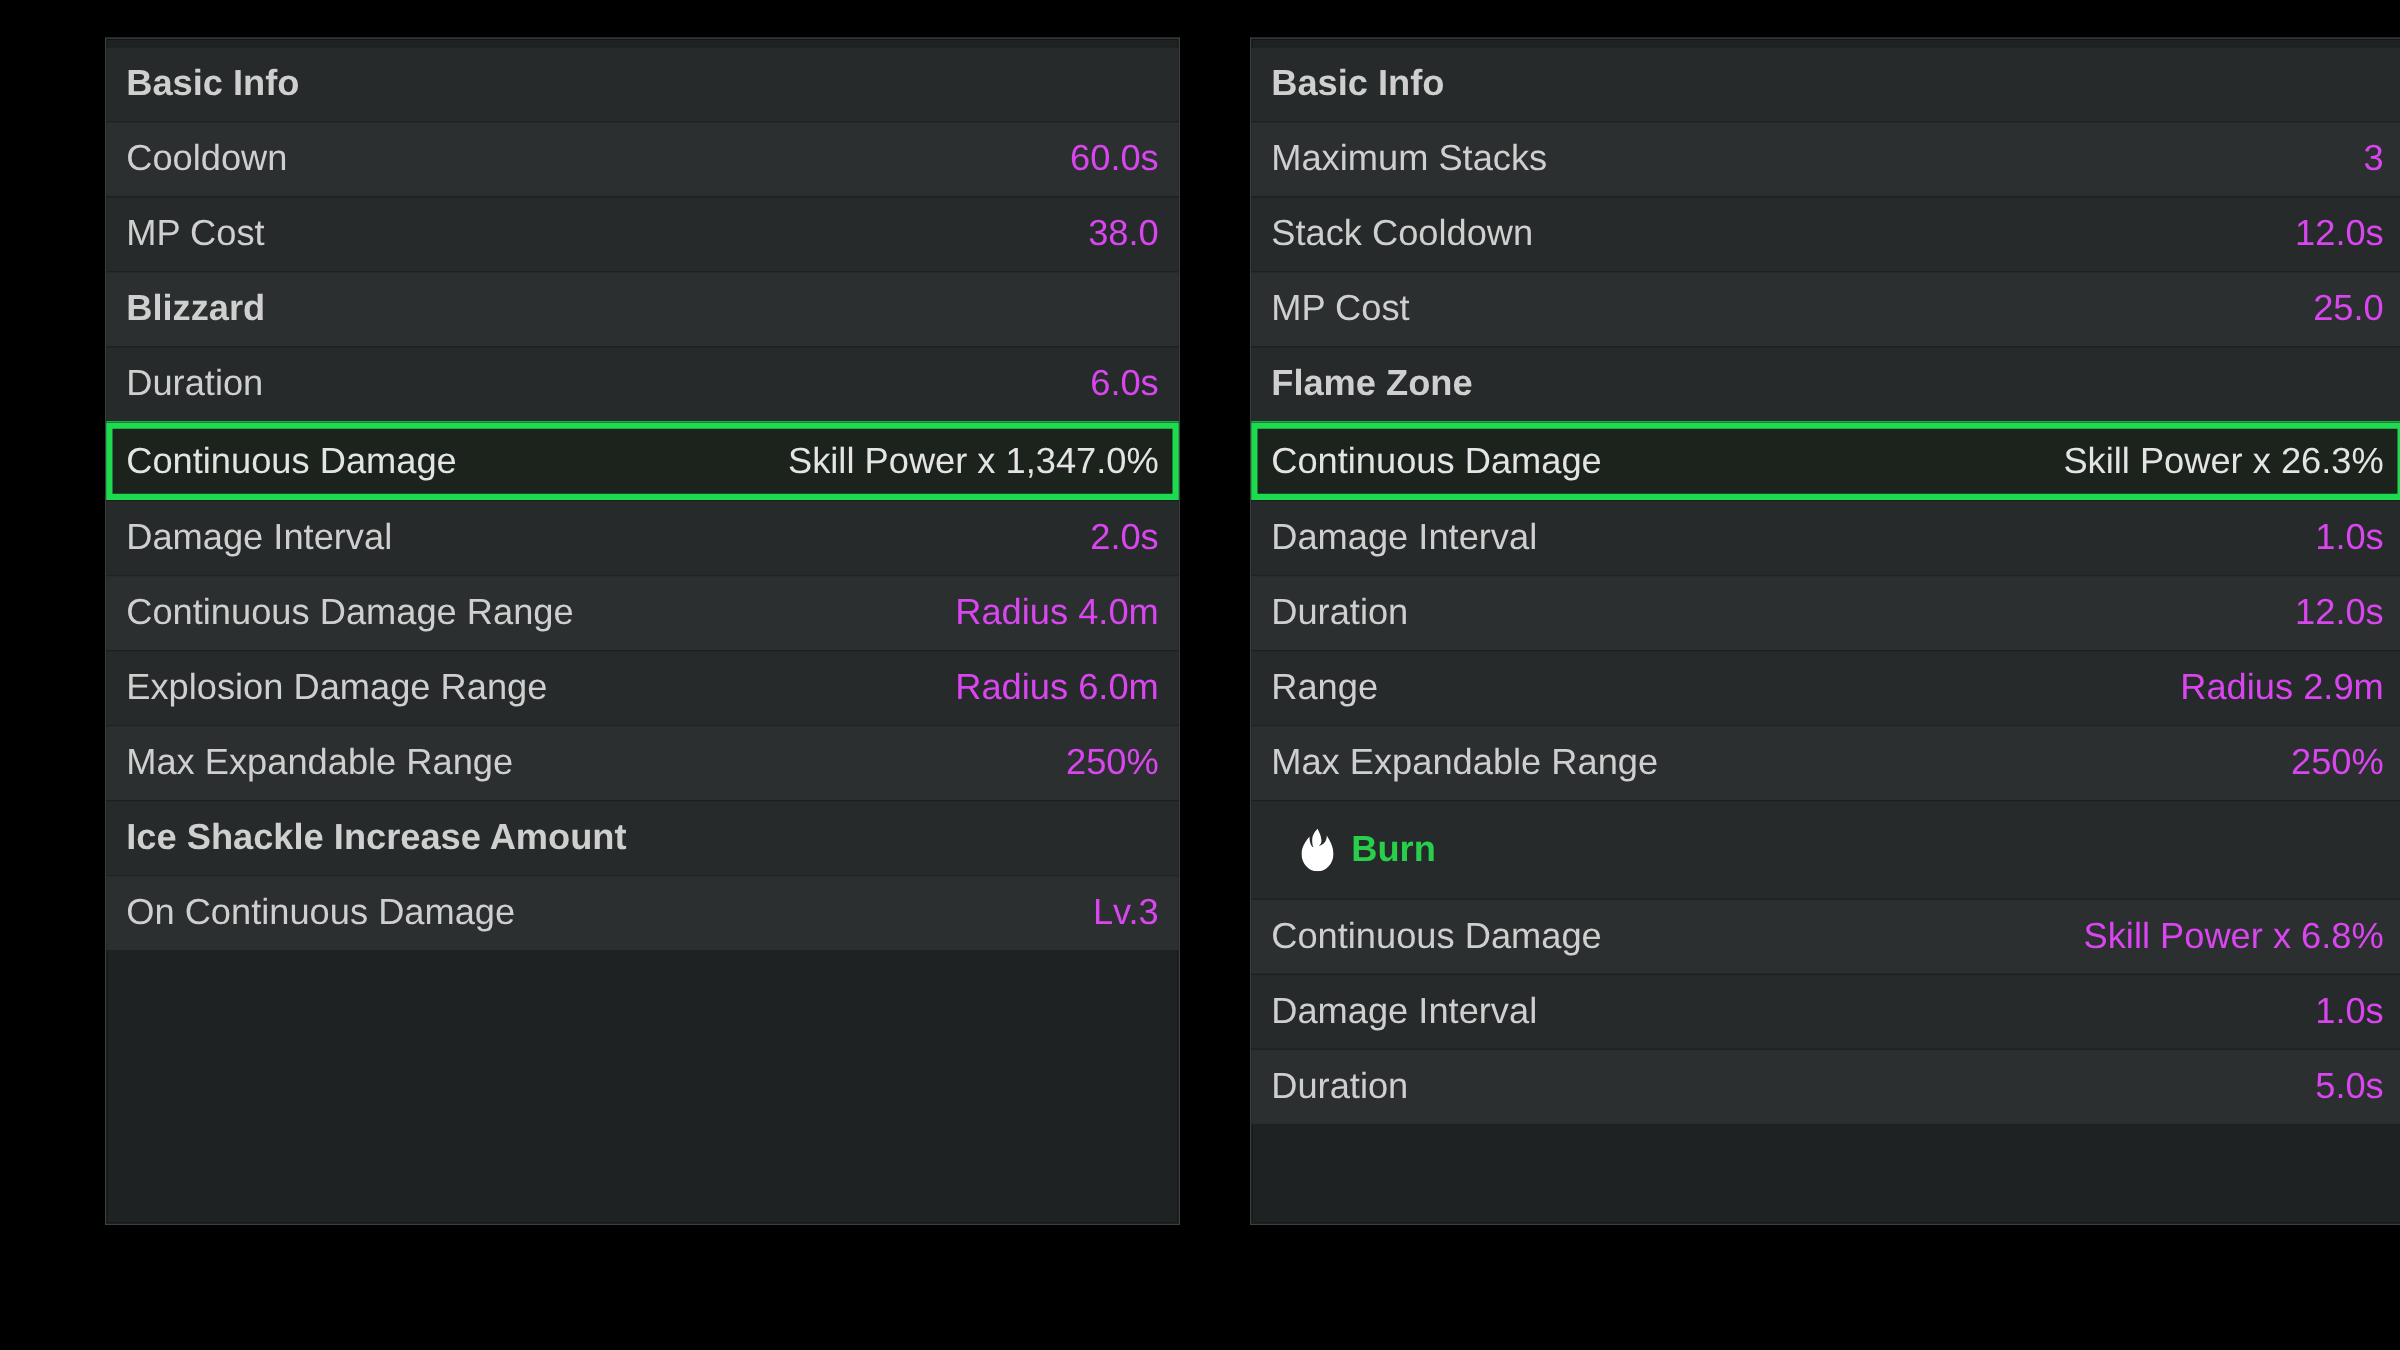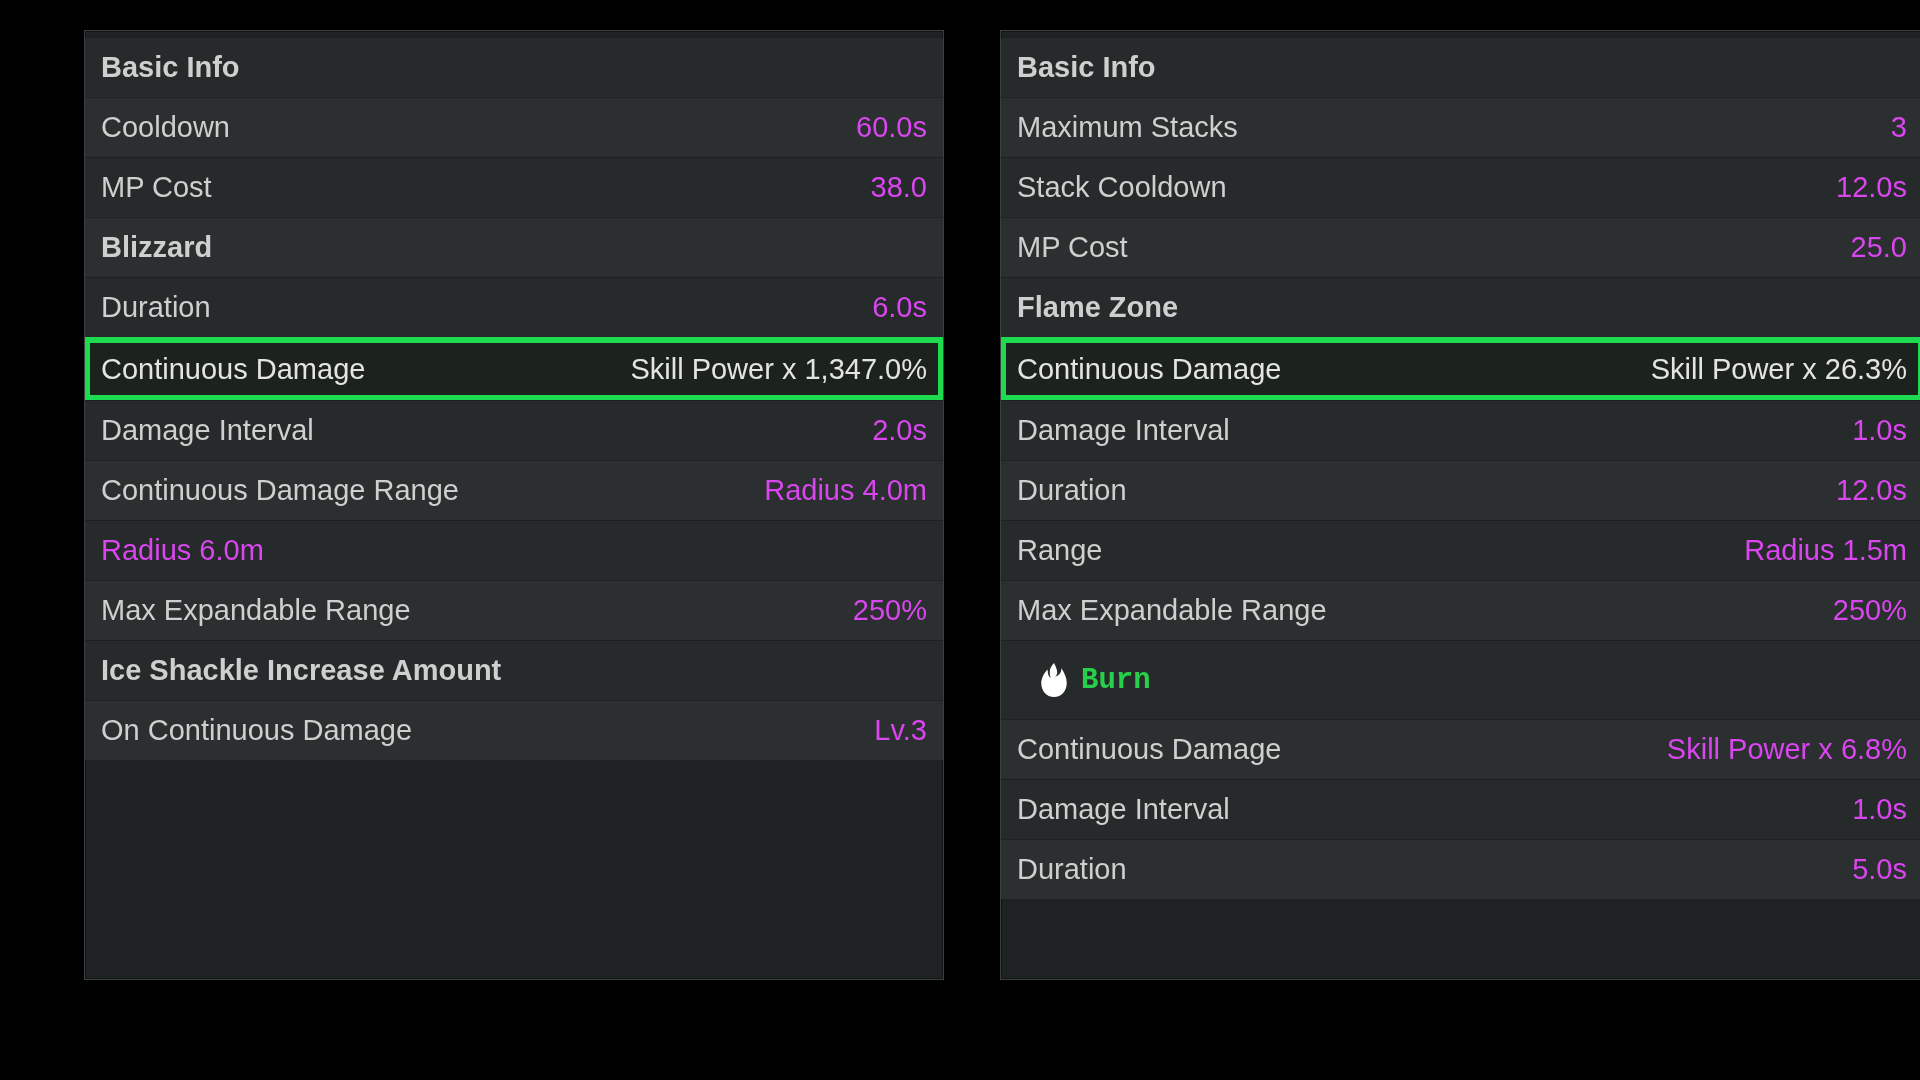--- a/index.html
+++ b/index.html
@@ -103,20 +103,21 @@
       </div>
       <div class="row">
         <span class="label">Damage Interval</span>
         <span class="value">2.0s</span>
       </div>
       <div class="row">
         <span class="label">Continuous Damage Range</span>
         <span class="value">Radius 4.0m</span>
       </div>
       <div class="row">
+        <span class="label">Explosion Damage Range</span>
         <span class="value">Radius 6.0m</span>
       </div>
       <div class="row">
         <span class="label">Max Expandable Range</span>
         <span class="value">250%</span>
       </div>
       <div class="row header">
         <span class="label">Ice Shackle Increase Amount</span>
       </div>
       <div class="row">
@@ -152,28 +153,28 @@
       <div class="row">
         <span class="label">Damage Interval</span>
         <span class="value">1.0s</span>
       </div>
       <div class="row">
         <span class="label">Duration</span>
         <span class="value">12.0s</span>
       </div>
       <div class="row">
         <span class="label">Range</span>
-        <span class="value">Radius 1.5m</span>
+        <span class="value">Radius 2.9m</span>
       </div>
       <div class="row">
         <span class="label">Max Expandable Range</span>
         <span class="value">250%</span>
       </div>
       <div class="row sub withicon" style="height:78px;">
-        <span style="display:flex;align-items:center;font-family:Liberation Mono, monospace;">
+        <span style="display:flex;align-items:center;">
           <span class="icon-slot">
             <svg class="flame" viewBox="0 0 24 32">
                 <path d="M12 0c0 0 3 5 3 9 0 2-1 3-2 4 3-1 6-3 6-8 3 5 5 9 5 14 0 7-5 13-12 13S0 26 0 19c0-5 3-10 6-13 0 4 1 7 3 8-1-2-1-4-1-6C8 4 12 0 12 0z"></path>
               </svg>
           </span>
           <span class="label">Burn</span>
         </span>
       </div>
       <div class="row">
         <span class="label">Continuous Damage</span>

